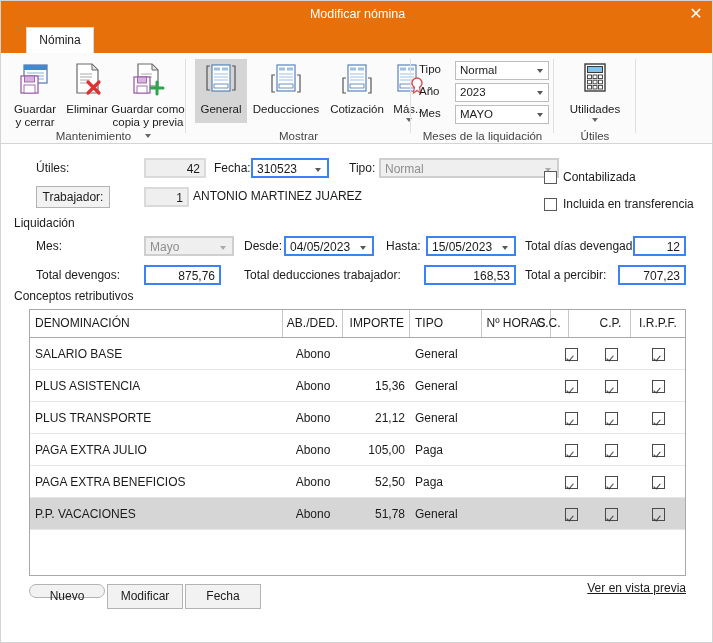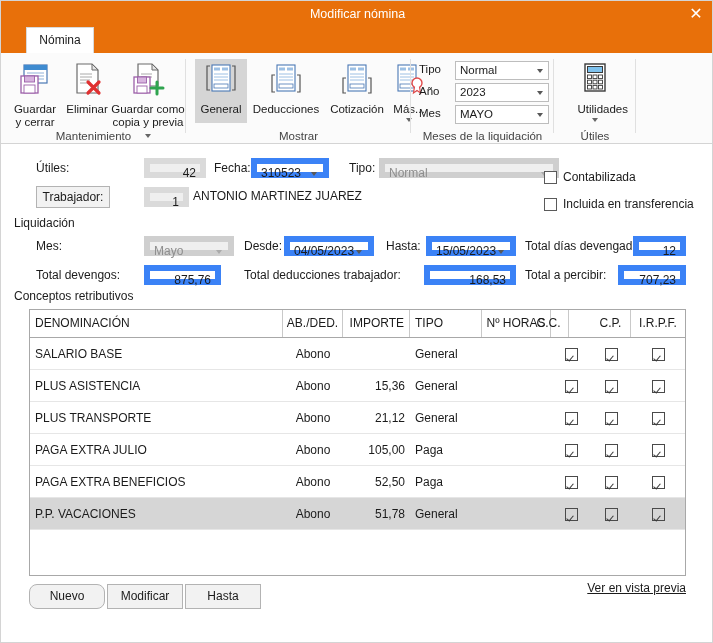--- a/index.html
+++ b/index.html
@@ -120,21 +120,21 @@
     border-top: 4px solid #585858;
   }
 
   
   .body { position: absolute; left: 0; top: 143px; width: 713px; height: 500px; background: #fff; }
 
   .lbl { position: absolute; font-size: 12px; color: #1b1b1b; }
   .field {
     position: absolute;
     height: 20px;
-    border: 6px solid #3b82f6;
+    border: 2px solid #3b82f6;
     background: #ffffff;
     font-size: 12px;
     line-height: 18px;
     padding: 0 4px;
   }
   .field.readonly { background: #efefef; border-color: #dadada; }
   .field.num { text-align: right; }
   .field.disabled { background: #efefef; border-color: #cfcfcf; color: #8e8e8e; }
   .field .arrow {
     position: absolute; right: 6px; top: 8px;
@@ -405,21 +405,21 @@
         <div class="combo" style="left:36px; top:0; width:94px;">
           <span>MAYO</span>
           <span class="arrow"></span>
         </div>
       </div>
       <div class="rgroup-label">Meses de la liquidación</div>
       <div class="rsep" style="left:142px;"></div>
     </div>
 
     <div class="rgroup" style="left:553px; width:82px;">
-      <div class="rbtn" style="left:8px; top:6px; width:66px; height:64px;text-align:right;">
+      <div class="rbtn" style="left:8px; top:6px; width:66px; height:64px;">
         <span class="ico">
           <svg width="34" height="34" viewBox="0 0 34 34">
             <rect x="7" y="2" width="20" height="27" fill="#ffffff" stroke="#3a3a3a" stroke-width="1.4"></rect>
             <rect x="9.5" y="4.5" width="15" height="6" fill="#7ec2ee" stroke="#3a3a3a" stroke-width="1"></rect>
             <rect x="9.5" y="13" width="4" height="3.6" fill="#fff" stroke="#3a3a3a" stroke-width="0.9"></rect>
             <rect x="15" y="13" width="4" height="3.6" fill="#fff" stroke="#3a3a3a" stroke-width="0.9"></rect>
             <rect x="20.5" y="13" width="4" height="3.6" fill="#fff" stroke="#3a3a3a" stroke-width="0.9"></rect>
             <rect x="9.5" y="18.2" width="4" height="3.6" fill="#fff" stroke="#3a3a3a" stroke-width="0.9"></rect>
             <rect x="15" y="18.2" width="4" height="3.6" fill="#fff" stroke="#3a3a3a" stroke-width="0.9"></rect>
             <rect x="20.5" y="18.2" width="4" height="3.6" fill="#fff" stroke="#3a3a3a" stroke-width="0.9"></rect>
@@ -569,20 +569,20 @@
             <div class="gc r" style="left: 313px; width: 67px;">51,78</div>
             <div class="gc " style="left: 380px; width: 72px;">General</div>
             <div class="gc c" style="left: 452px; width: 69px;"></div>
             <div class="gc c" style="left: 521px; width: 40px;"><span class="cellchk"></span></div>
             <div class="gc c" style="left: 561px; width: 40px;"><span class="cellchk"></span></div>
             <div class="gc c" style="left: 601px; width: 54px;"><span class="cellchk"></span></div>
           </div>
         </div>
     </div>
 
-    <div class="btn" style="left:28px;  top:440px; width:76px; height:25px; line-height:23px;border-radius:8px;">Nuevo</div>
+    <div class="btn" style="left:28px;  top:440px; width:76px; height:14px; line-height:23px;border-radius:8px;">Nuevo</div>
     <div class="btn" style="left:106px; top:440px; width:76px; height:25px; line-height:23px;">Modificar</div>
-    <div class="btn" style="left:184px; top:440px; width:76px; height:25px; line-height:23px;">Hasta</div>
+    <div class="btn" style="left:184px; top:440px; width:76px; height:25px; line-height:23px;">Fecha</div>
 
     <div class="link" style="right:28px; top:437px;">Ver en vista previa</div>
 
   </div>
 </div>
 
 </body></html>

